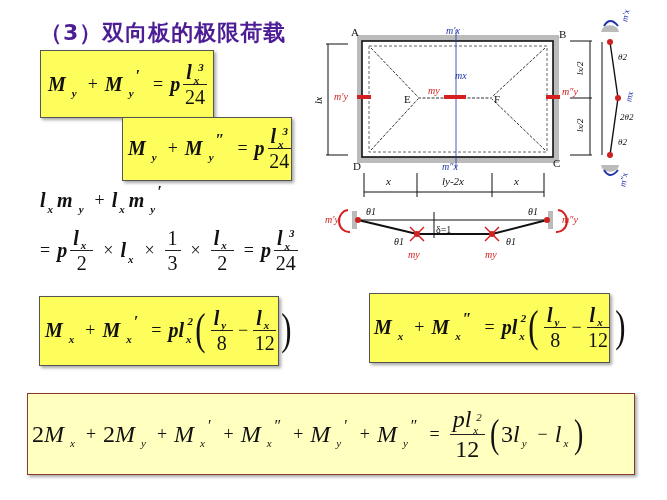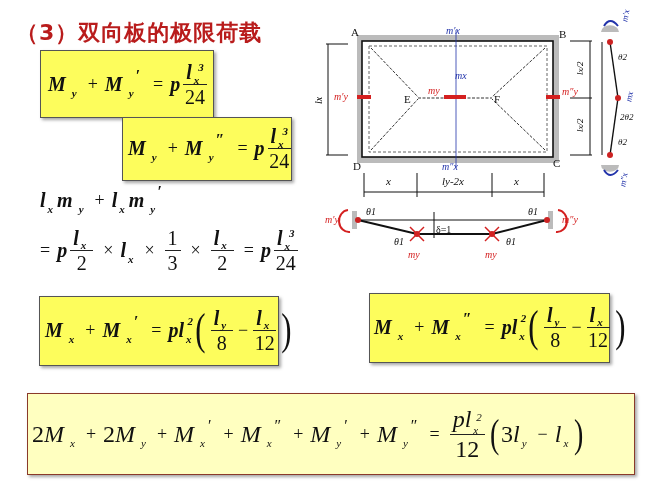--- a/index.html
+++ b/index.html
@@ -1,19 +1,19 @@
 <!DOCTYPE html>
 <html><head>
 <meta charset="utf-8">
 <style>
   html, body { margin:0; padding:0; background:#ffffff; }
   body { width:667px; height:500px; position:relative; overflow:hidden;
          font-family: "Liberation Serif", "DejaVu Serif", serif; color:#111; }
-  .title { position:absolute; left:16px; top:18px; font-size:22px; font-weight:bold;
-           color:#b91c1c; font-family: "DejaVu Sans", "Liberation Sans", sans-serif; letter-spacing:1px;text-align:center; }
+  .title { position:absolute; left:40px; top:18px; font-size:22px; font-weight:bold;
+           color:#4c1d95; font-family: "DejaVu Sans", "Liberation Sans", sans-serif; letter-spacing:1px;text-align:center; }
   .box { position:absolute; background:#fdfd5c; border:1.5px solid #555; box-shadow:2px 2px 3px rgba(0,0,0,0.35); }
   .box.pale { background:#ffffc0; border:1.5px solid #8a3a2a; }
   .eq { position:absolute; display:flex; align-items:center; white-space:nowrap;
         font-weight:bold; font-style:italic; font-size:20px; }
   .eq .up { font-style:normal; font-weight:normal; }
   .sub { font-size:11px; position:relative; top:9px; margin-left:6px; margin-right:4px; }
   .sup { font-size:11px; position:relative; top:-9px; margin-left:-6px; }
   .prime { font-size:16px; position:relative; top:-8px; margin-left:-2px; margin-right:6px; font-style:italic; font-weight:bold; }
   .op { font-style:normal; font-weight:normal; margin:0 7px; font-size:18px; }
   .frac { display:inline-flex; flex-direction:column; align-items:center; margin:0 3px; }

